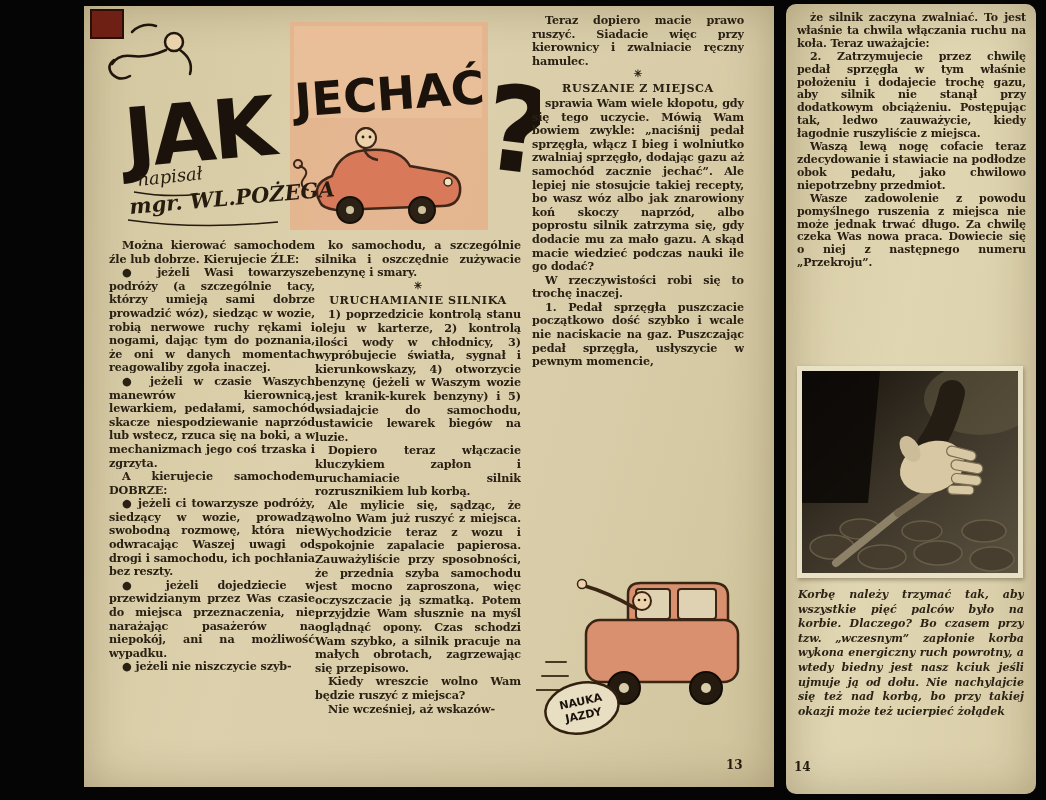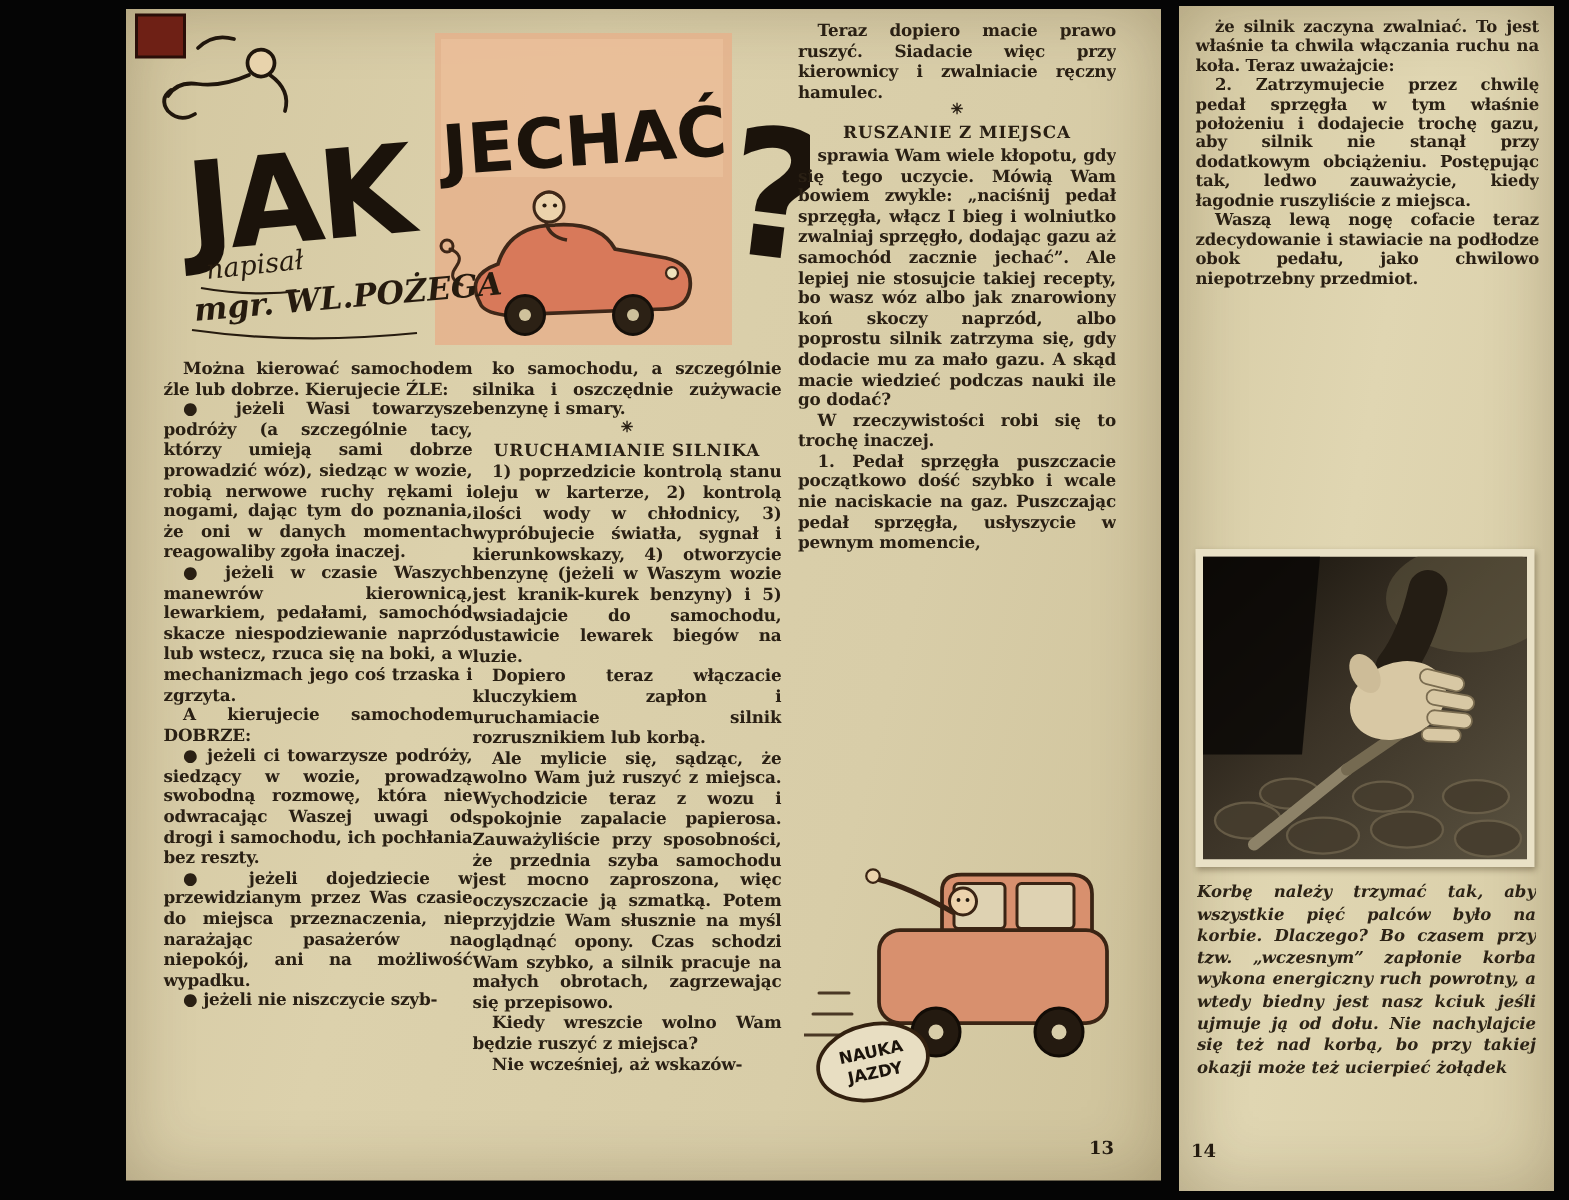--- a/index.html
+++ b/index.html
@@ -2,21 +2,21 @@
 <html><head>
 <meta charset="utf-8">
 <style>
   html,body{margin:0;padding:0;width:1046px;height:800px;overflow:hidden;background:#050505;}
   body{font-family:"DejaVu Serif",serif;}
   .stage{position:absolute;inset:0;width:1046px;height:800px;background:#050505;overflow:hidden;}
   .page{position:absolute;box-shadow:inset 0 0 45px rgba(60,40,10,.25);}
   .page-left{left:84px;top:6px;width:690px;height:781px;
     background:linear-gradient(105deg,#d3c7a0 0%,#dcd1ac 35%,#d8cda8 70%,#cfc39b 100%);}
   .page-right{left:786px;top:4px;width:250px;height:790px;
-    background:linear-gradient(100deg,#d6cba4 0%,#e0d6b2 45%,#d8cda7 100%);}
+    background:linear-gradient(100deg,#d6cba4 0%,#e0d6b2 45%,#d8cda7 100%);border-radius:10px;}
   .col{position:absolute;text-align:justify;color:#2a2014;font-weight:700;
     font-size:11.2px;line-height:13.6px;overflow:hidden;letter-spacing:-0.1px;}
   .para{margin:0;text-indent:13px;}
   .hd{margin:2px 0 1px 0;text-align:center;letter-spacing:.6px;text-indent:0;}
   .star{margin:0;text-align:center;font-size:10px;line-height:12px;}
   .titleart{position:absolute;left:4px;top:2px;}
   .bottom-cartoon{position:absolute;left:452px;top:552px;}
   .pagenum{position:absolute;font-weight:700;font-size:12px;color:#241b10;text-align:center;}
   .pagenum-left{left:642px;top:752px;}
   .pagenum-right{left:8px;top:756px;}
@@ -143,20 +143,21 @@
 
     <div class="pagenum pagenum-left">13</div>
   </div>
 
   <div class="page page-right">
 
     <div class="col rcol" style="position:absolute;">
         <p class="para">że silnik zaczyna zwalniać. To jest właśnie ta chwila włączania ruchu na koła. Teraz uważajcie:</p>
         <p class="para">2. Zatrzymujecie przez chwilę pedał sprzęgła w tym właśnie położeniu i dodajecie trochę gazu, aby silnik nie stanął przy dodatkowym obciążeniu. Postępując tak, ledwo zauważycie, kiedy łagodnie ruszyliście z miejsca.</p>
         <p class="para">Waszą lewą nogę cofacie teraz zdecydowanie i stawiacie na podłodze obok pedału, jako chwilowo niepotrzebny przedmiot.</p>
+        <p class="para">Wasze zadowolenie z powodu pomyślnego ruszenia z miejsca nie może jednak trwać długo. Za chwilę czeka Was nowa praca. Dowiecie się o niej z następnego numeru „Przekroju”.</p>
       </div>
 
     <div class="photo-frame">
       <svg width="216" height="202" viewBox="0 0 216 202">
         <defs>
           <linearGradient id="photoG" x1="0" y1="0" x2="1" y2="1">
             <stop offset="0%" stop-color="#14100a"></stop>
             <stop offset="45%" stop-color="#3a3226"></stop>
             <stop offset="100%" stop-color="#5a5240"></stop>
           </linearGradient>

